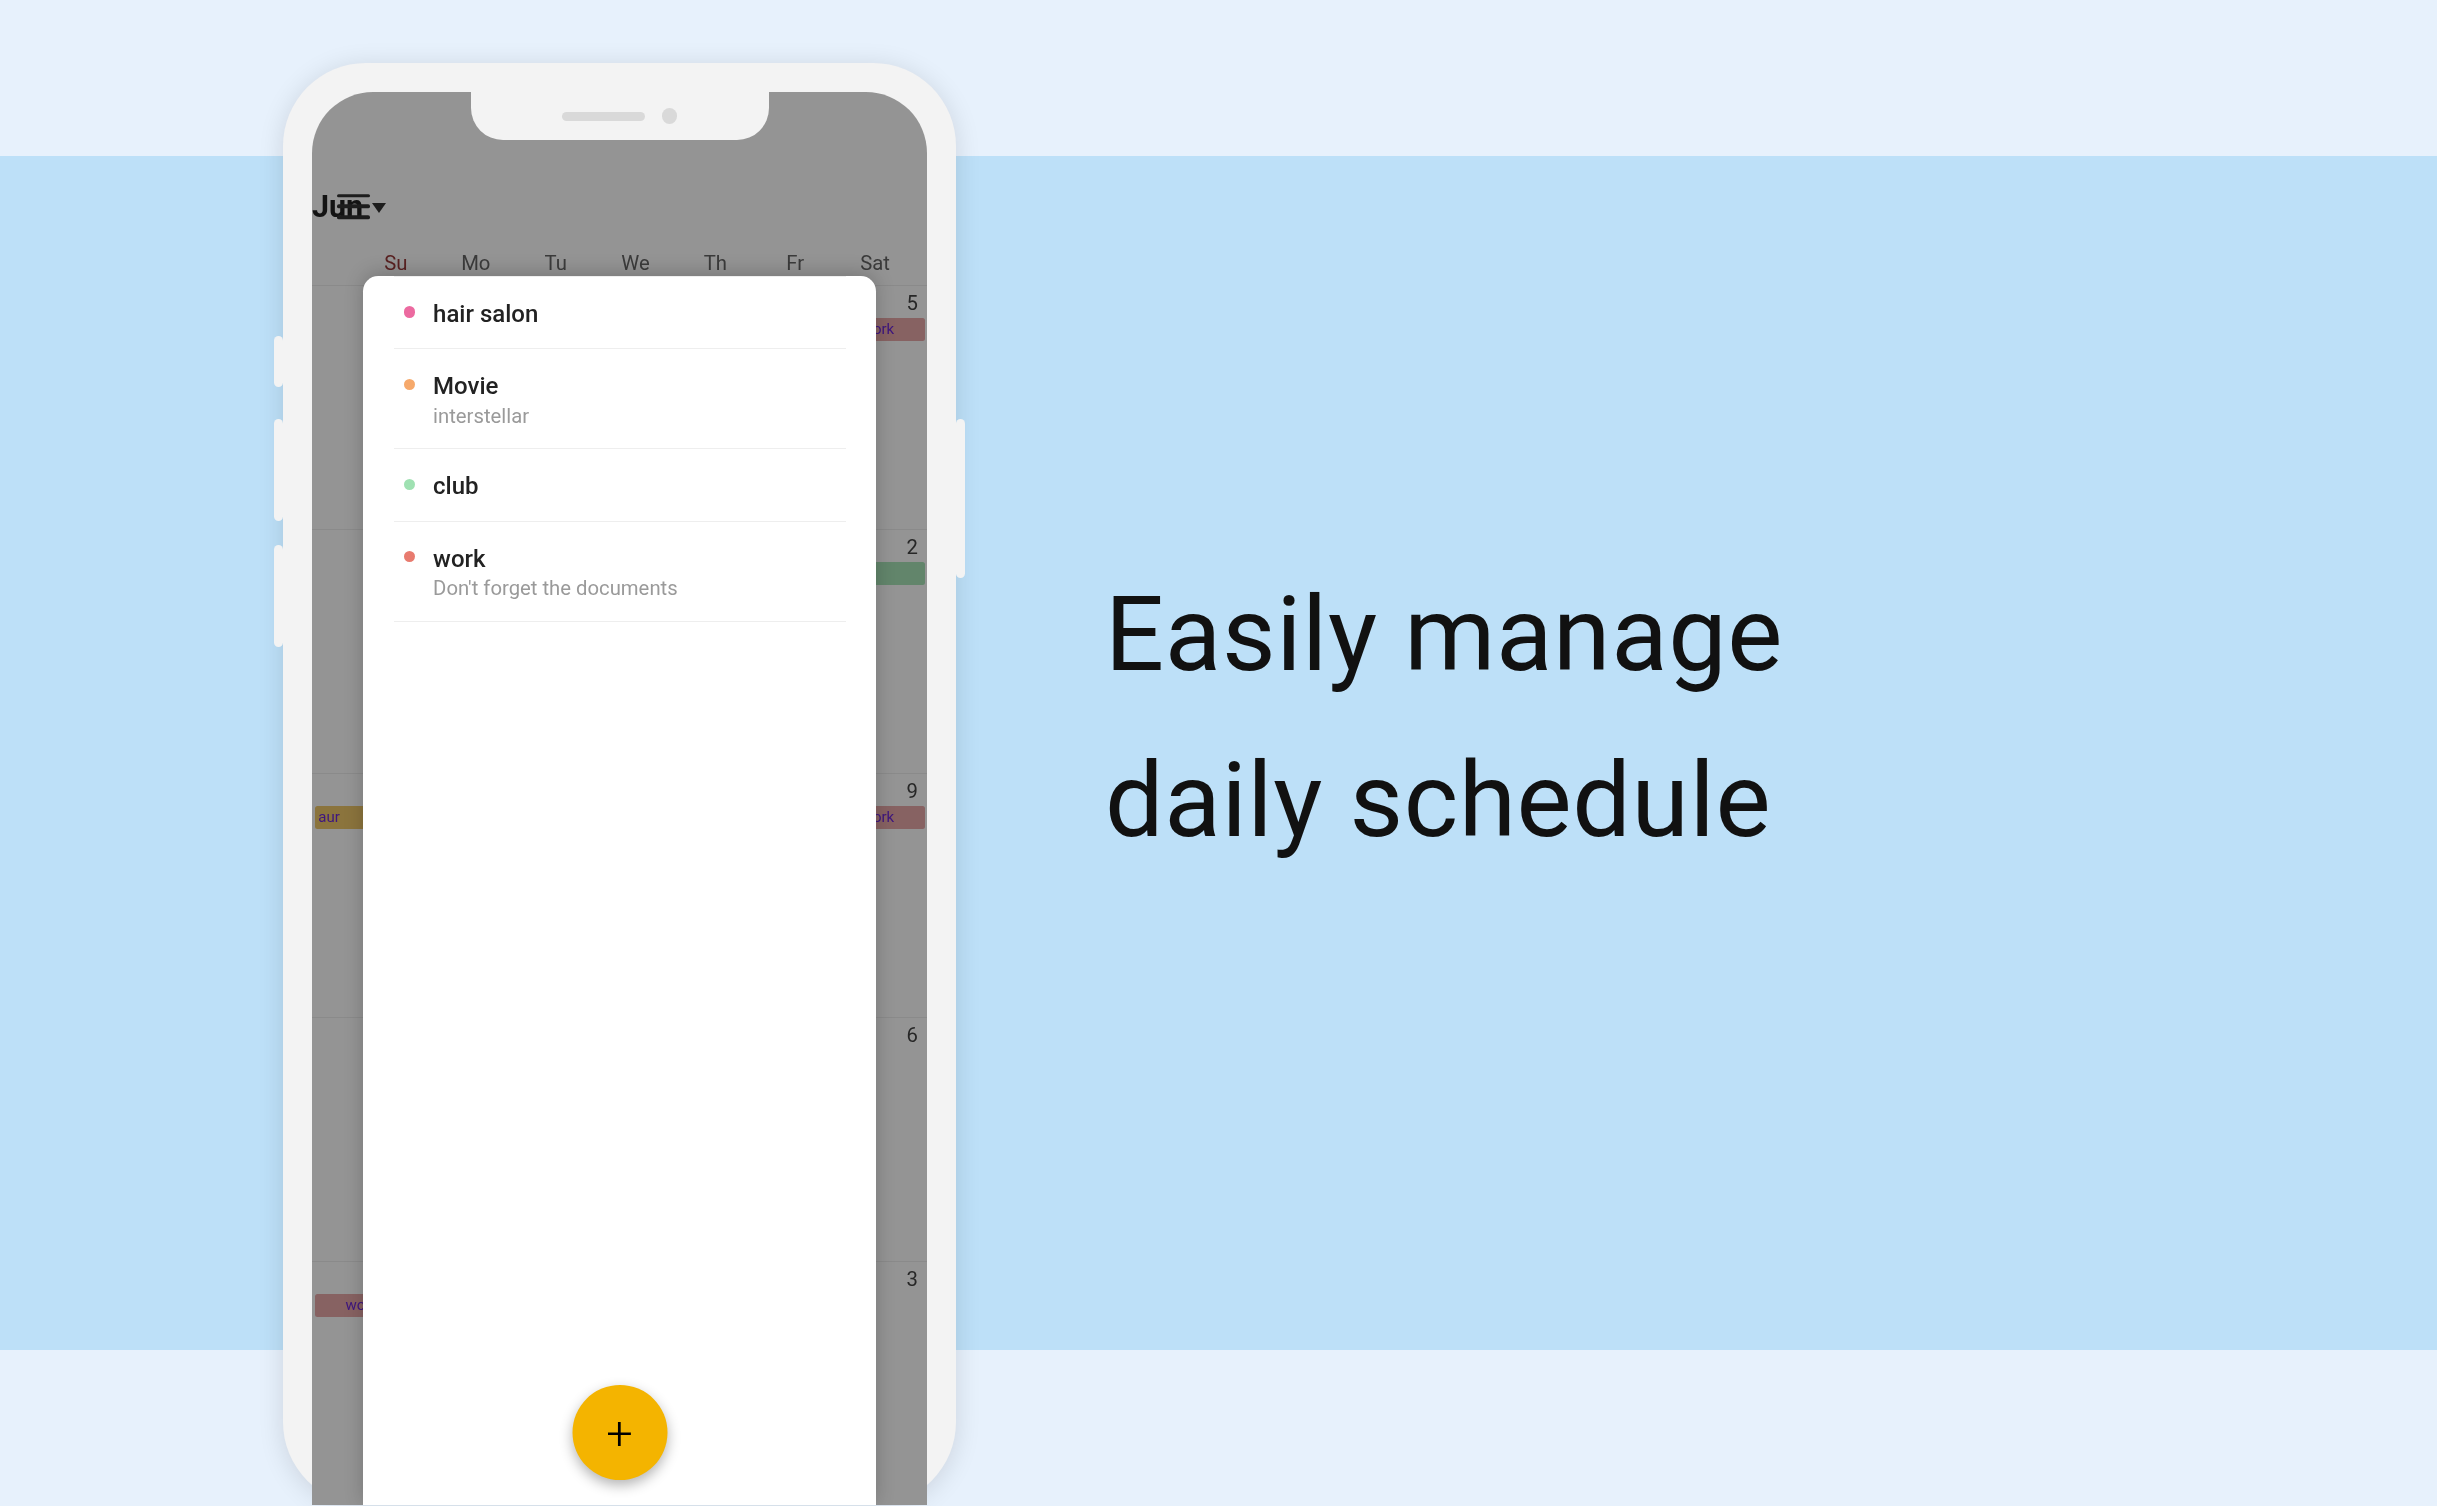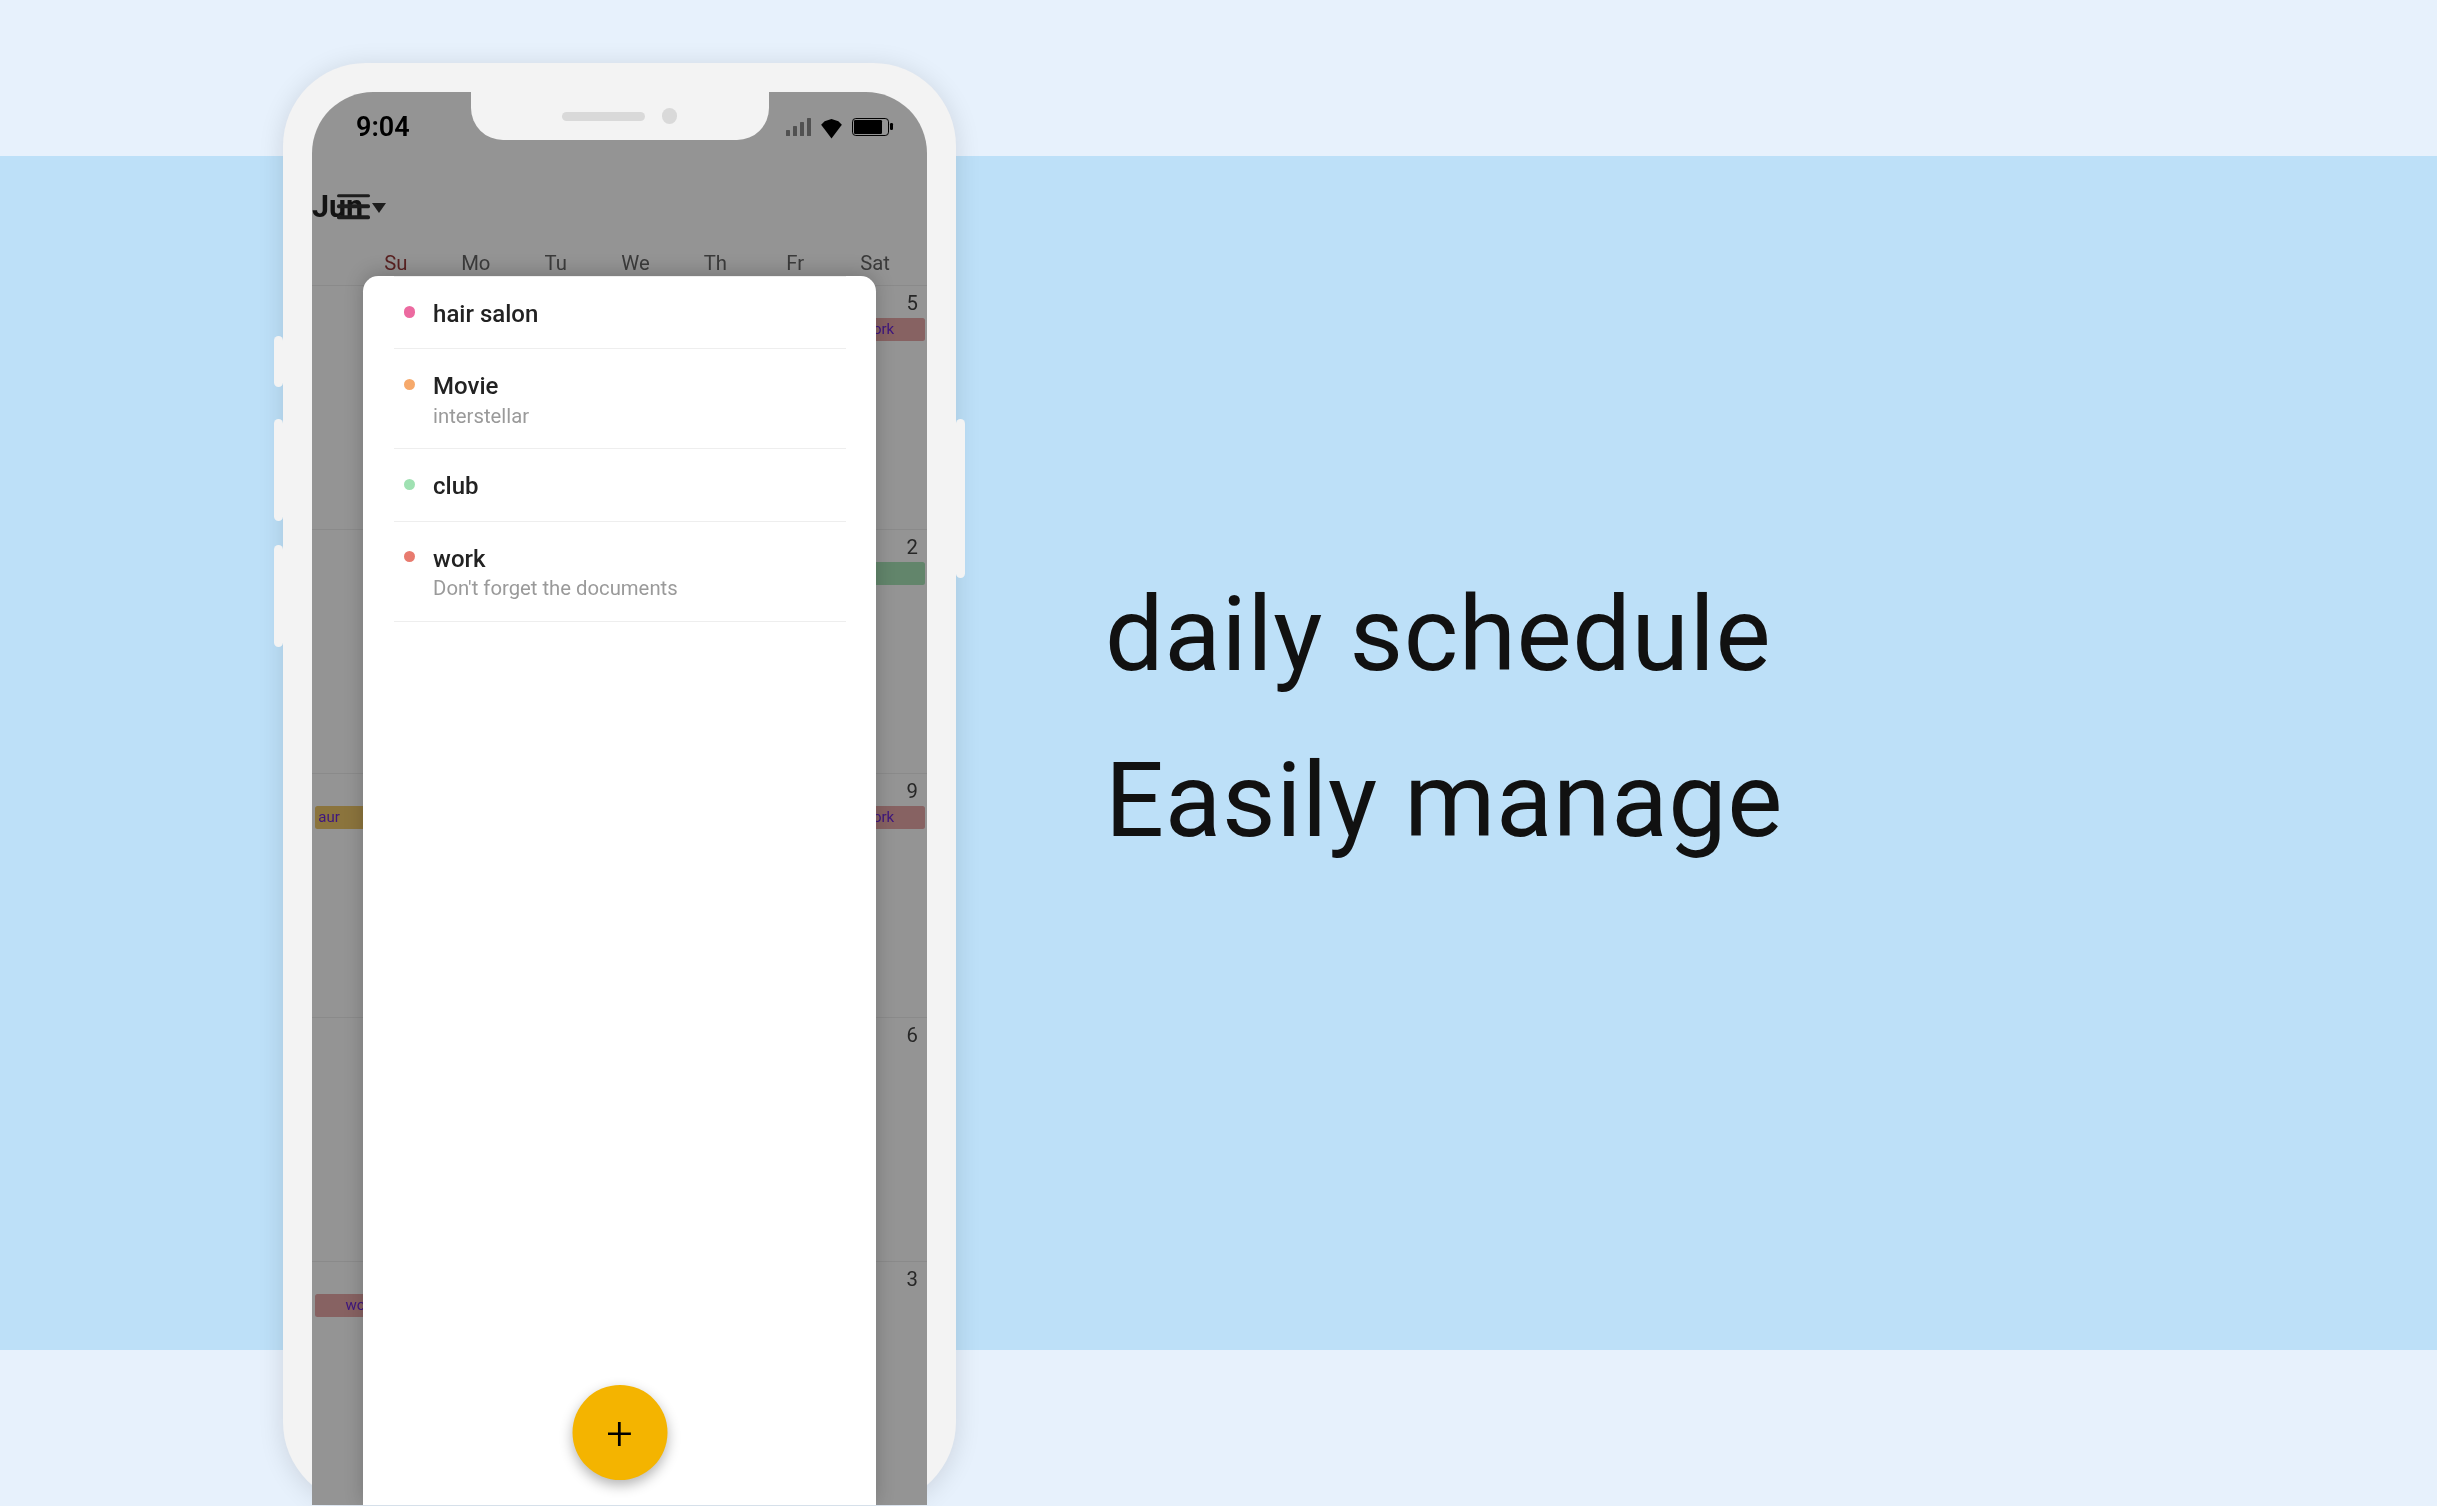--- a/index.html
+++ b/index.html
@@ -175,52 +175,37 @@
     letter-spacing:0.6px;
   }
 </style>
 </head>
 <body>
 
 <div class="stage">
   <div class="band"></div>
 
   <div class="marketing">
+    <div>Easily manage</div>
     <div>daily schedule</div>
-    <div>Easily manage</div>
   </div>
 
   <div class="phone">
     <div class="side-btn btn-left-1"></div>
     <div class="side-btn btn-left-2"></div>
     <div class="side-btn btn-left-3"></div>
     <div class="side-btn btn-right"></div>
 
     <div class="screen">
 
       <div class="notch">
         <div class="spk"></div>
         <div class="cam"></div>
       </div>
 
-      <div class="statusbar">
-        <span>9:04</span>
-        <div class="right">
-          <div class="sig">
-              <span></span>
-              <span></span>
-              <span></span>
-              <span></span>
-            </div>
-          <div class="wifi-shape"></div>
-          <div class="batt">
-              <i></i>
-            </div>
-        </div>
-      </div>
 
       <div class="appheader">
         <div class="burger">
             <span></span>
             <span></span>
             <span></span>
           </div>
         <div class="month-btn">
           <span>Jun</span>
           <span class="chev-down"></span>

